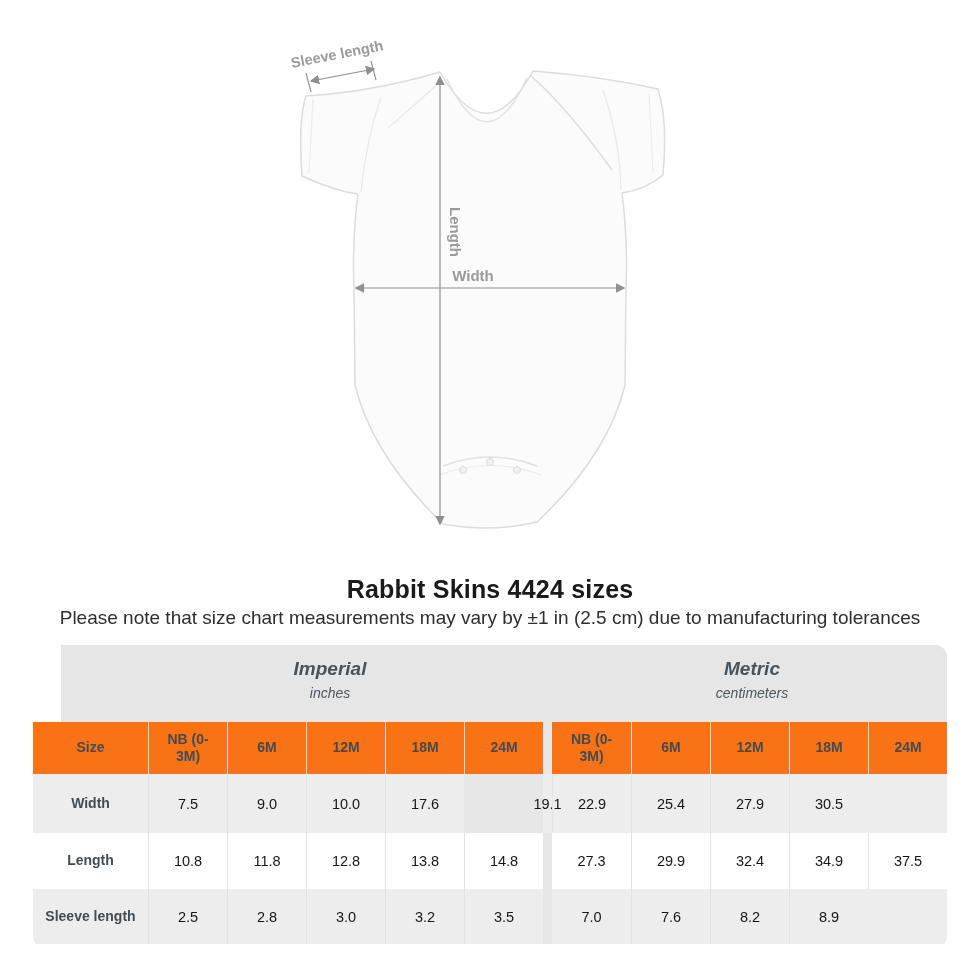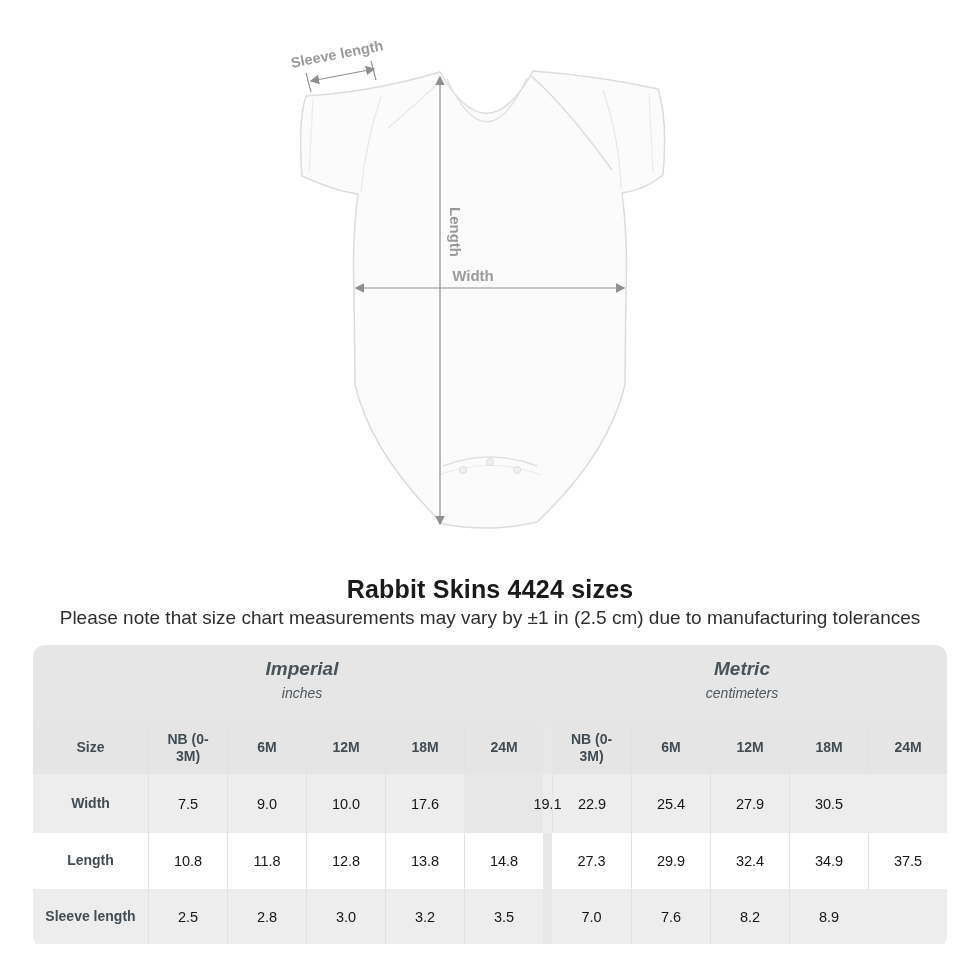--- a/index.html
+++ b/index.html
@@ -17,28 +17,28 @@
   }
   .subtitle{
     position:absolute;top:607px;left:0;width:980px;text-align:center;
     font-size:19px;color:#2e2e2e;
   }
   
   .sizes-table{
     position:absolute;left:33px;top:645px;width:914px;height:303px;
     border-radius:12px;overflow:hidden;background:#ffffff;
   }
-  .band{position:relative;height:77px;background:#e6e6e6;}
+  .band{position:relative;height:77px;background:#e6e6e6;margin-left:28px;}
   .sec{position:absolute;top:13px;transform:translateX(-50%);text-align:center;color:#49535a;}
   .sec-imperial{left:269px;}
-  .sec-metric{left:709px;}
+  .sec-metric{left:691px;}
   .sec-name{font-size:19px;font-weight:bold;font-style:italic;}
   .sec-unit{font-size:14px;font-style:italic;margin-top:5px;color:#4d575e;}
   .trow{display:grid;grid-template-columns:115px repeat(5,79px) 9px repeat(5,79px);}
-  .trow.header{height:52px;background:#e5e5e5;}
+  .trow.header{height:52px;background:#f97316;}
   .trow.r0{height:59px;background:#ededed;}
   .trow.r1{height:56px;background:#ffffff;}
   .trow.r2{height:55px;background:#ededed;}
   .cell{
     display:flex;align-items:center;justify-content:center;text-align:center;
     min-width:0;
   }
   .cell:not(:first-child){border-left:1px solid #e2e2e2;}
   .gap{background:#e7e7e7;border:none;}
   .gap + .cell{border-left:none;}

